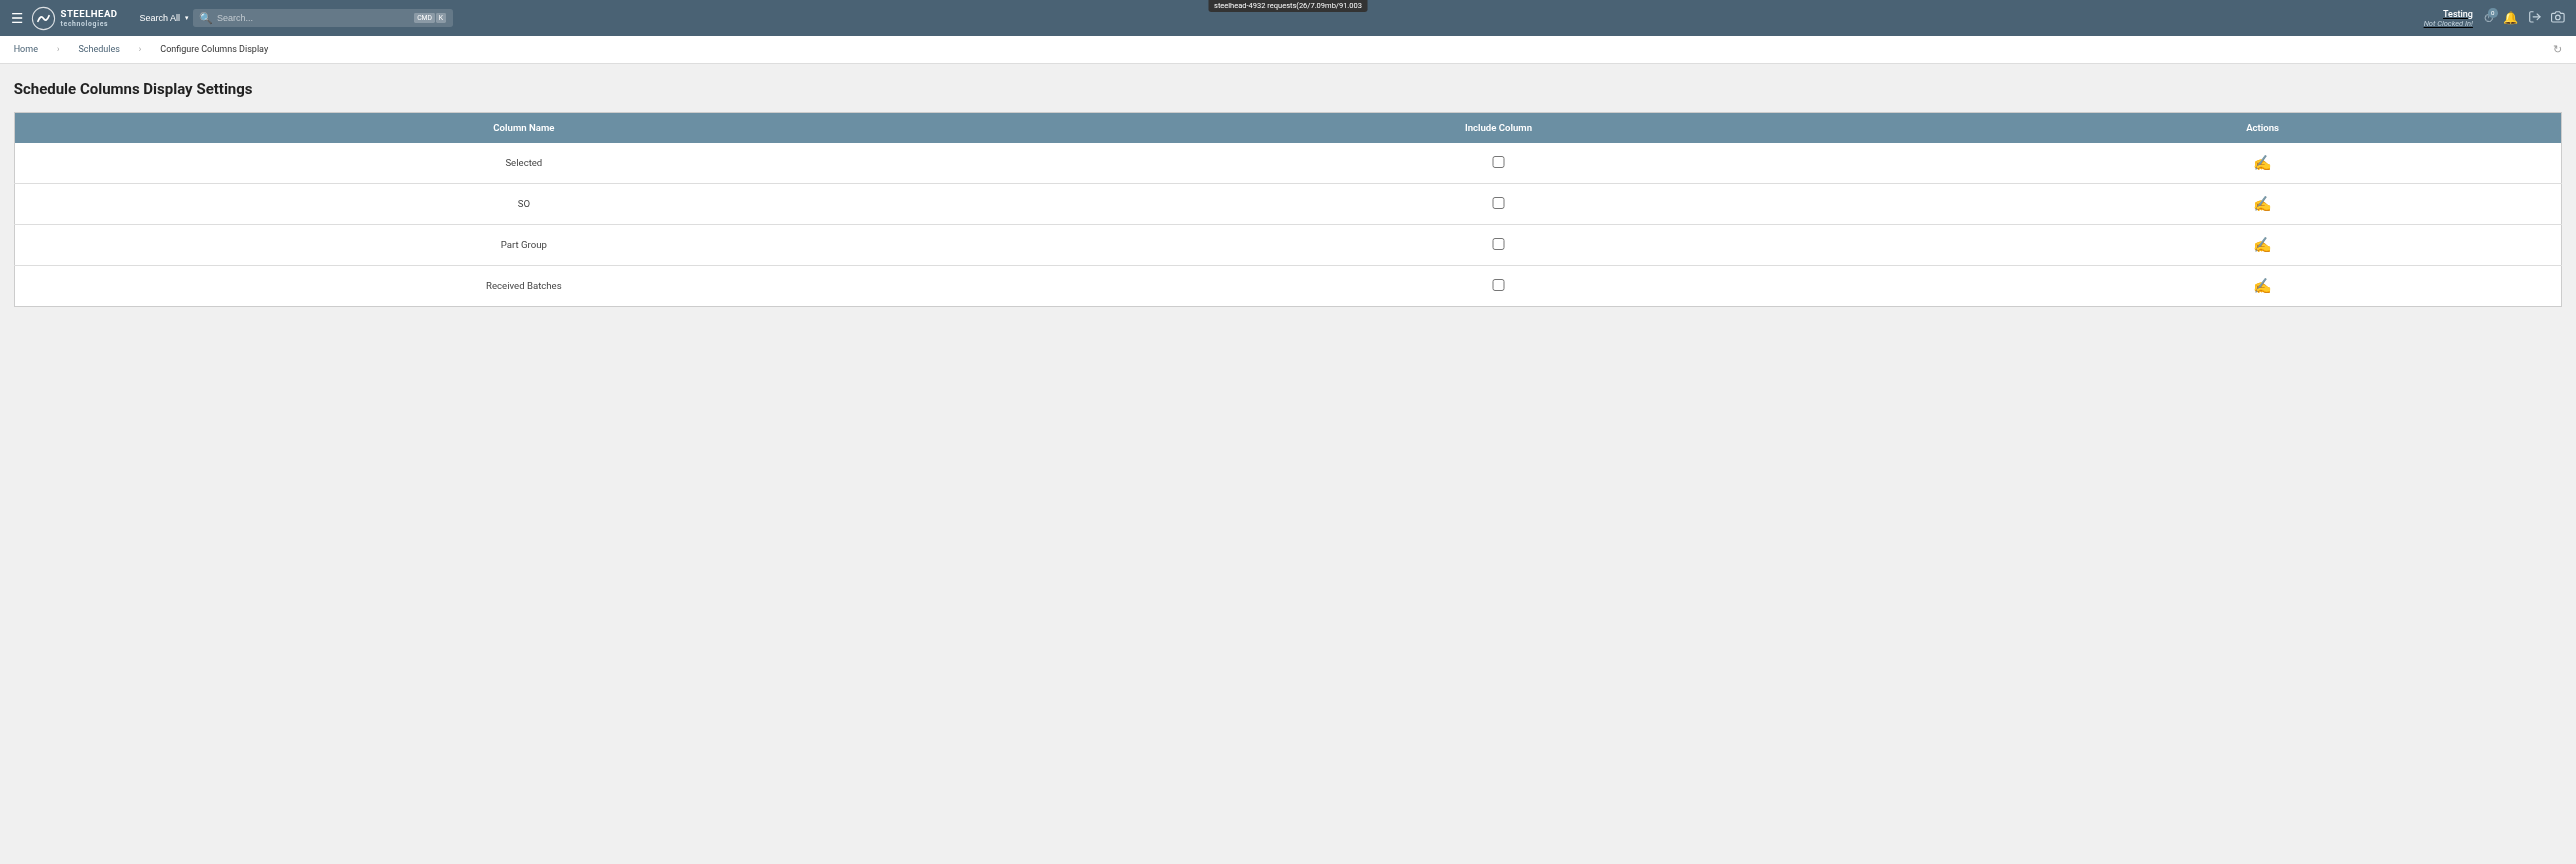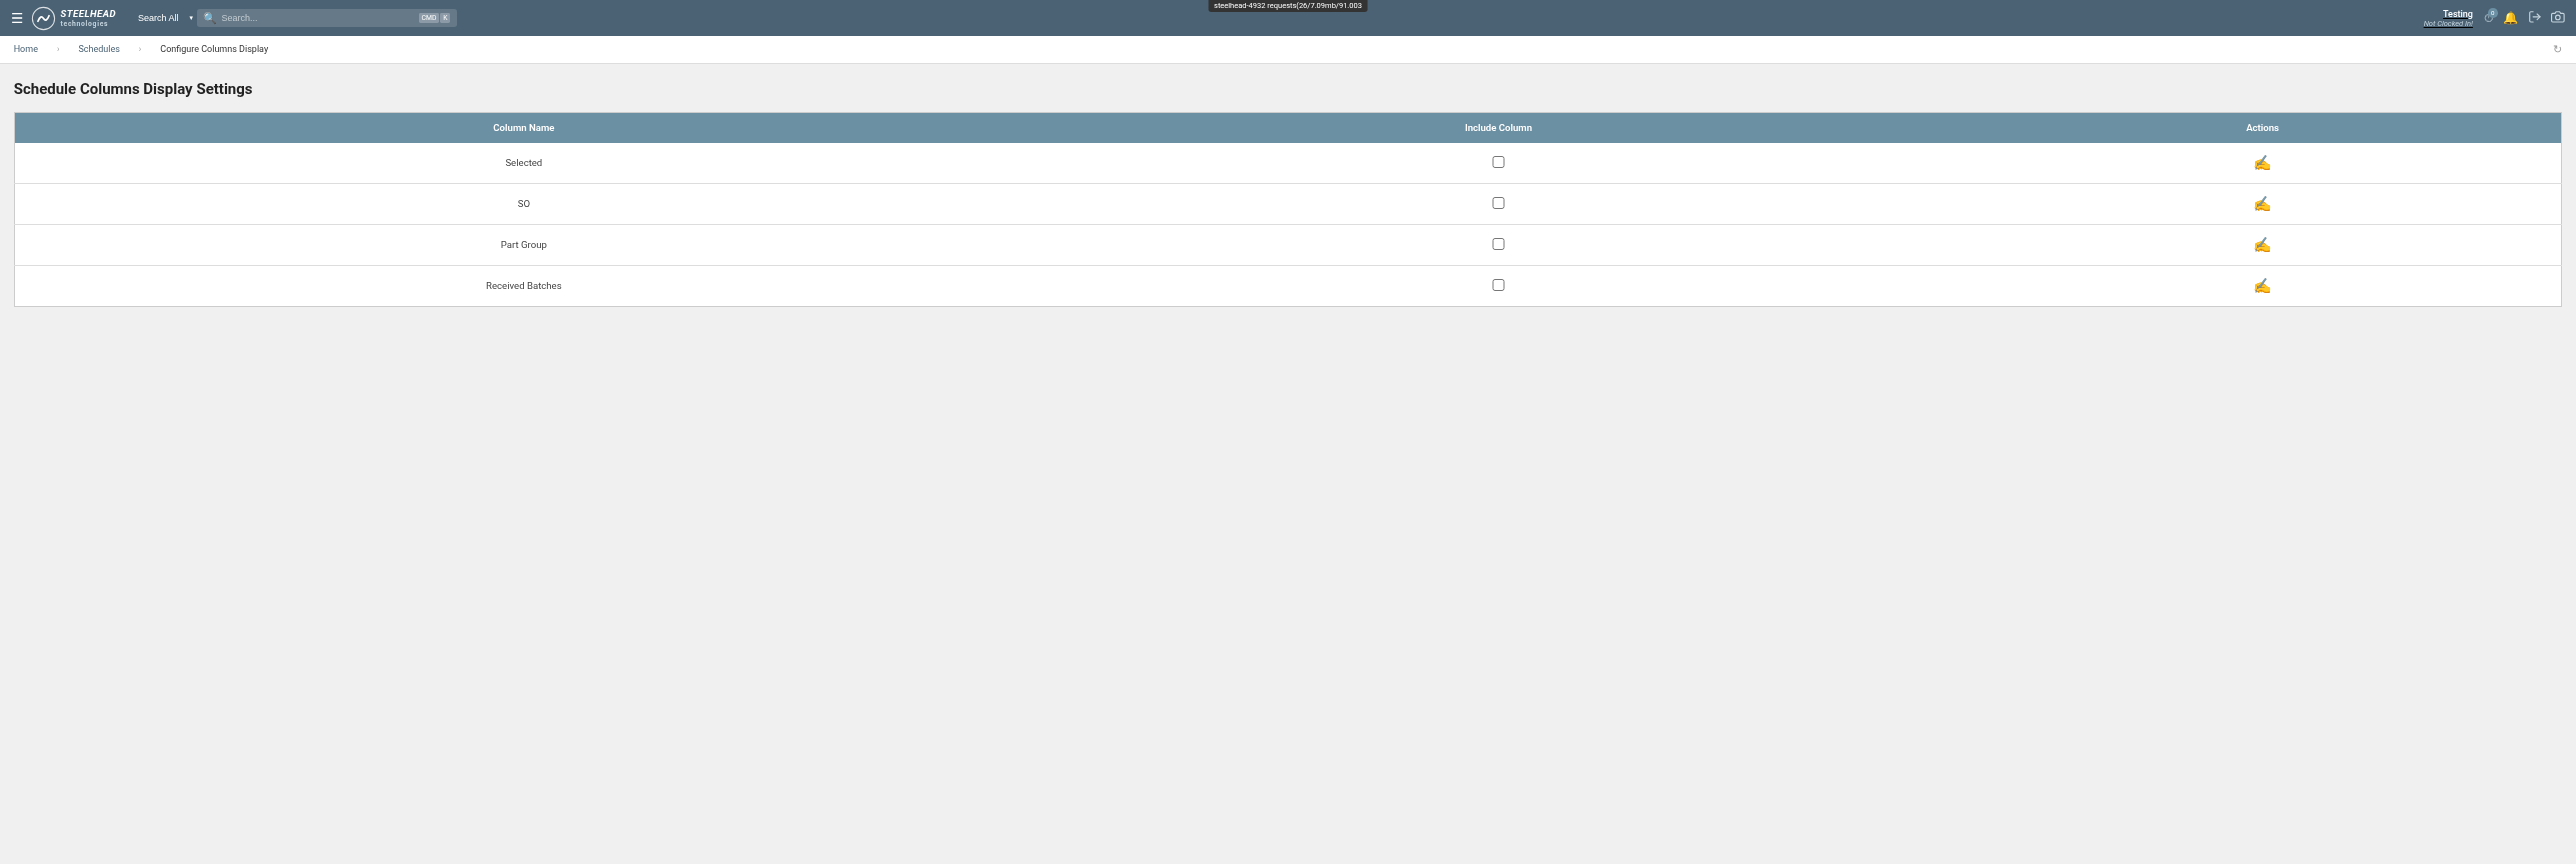--- a/index.html
+++ b/index.html
@@ -43,21 +43,20 @@
       width: 25px;
       height: 25px;
     }
 
     .topnav-logo-text {
       color: #fff;
       font-size: 9.6px;
       font-weight: 700;
       line-height: 1.2;
       letter-spacing: 0.05em;
-      font-style: italic;
     }
 
     .topnav-logo-sub {
       color: #c5d4de;
       font-size: 6.8px;
       font-weight: 700;
       letter-spacing: 0.1em;
       text-transform: lowercase;
     }
 
@@ -69,21 +68,21 @@
     }
 
     .search-all-btn {
       background: none;
       border: none;
       color: #fff;
       font-size: 9px;
       cursor: pointer;
       display: flex;
       align-items: center;
-      gap: 11px;
+      gap: 5px;
       white-space: nowrap;
     }
 
     .search-all-btn .chevron {
       font-size: 6.8px;
     }
 
     .search-box {
       display: flex;
       align-items: center;

